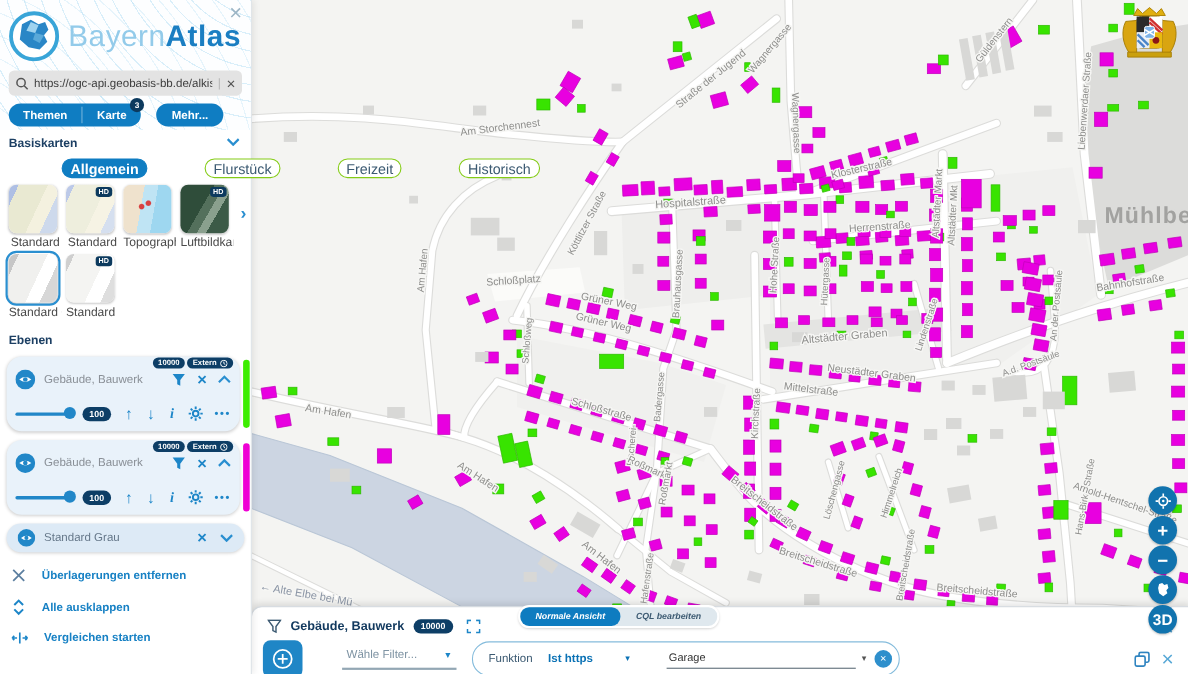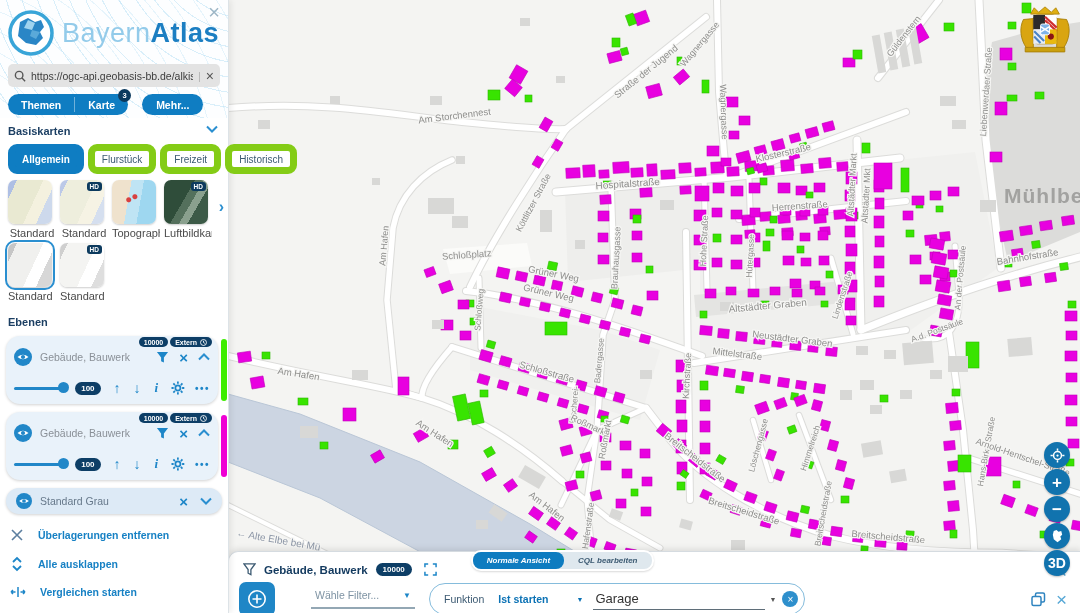--- a/index.html
+++ b/index.html
@@ -38,21 +38,21 @@
   #nav-group{display:flex;background:#0f7dc2;border-radius:12px;height:21px;position:relative;}
   .nav-btn{color:#fff;font-weight:700;font-size:10.5px;display:flex;align-items:center;padding:0 13px;cursor:pointer;}
   .nav-sep{width:1px;background:rgba(255,255,255,.4);margin:3px 0;}
   #karte-badge{position:absolute;top:-5px;right:-3px;width:13px;height:13px;background:#0c3a5e;border-radius:50%;color:#fff;font-size:7.5px;font-weight:700;display:flex;align-items:center;justify-content:center;}
   #mehr-btn{margin-left:14px;background:#0f7dc2;border-radius:12px;height:21px;color:#fff;font-weight:700;font-size:10.5px;display:flex;align-items:center;padding:0 14px;cursor:pointer;}
 
   .sec-head{display:flex;align-items:flex-start;justify-content:space-between;margin:10px 10px 0 8px;font-size:11px;font-weight:700;color:#1c3f63;}
   .chev{stroke:#2a8fd0;stroke-width:2;fill:none;}
 
   #tabs-row{display:flex;gap:4px;margin:7px 0 0 8px;}
-  .tab-pill{font-size:10px;color:#3c5a72;border:7px solid #84cc16;border-radius:9px;height:16px;display:flex;align-items:center;padding:0 7px;cursor:pointer;background:#fff;}
+  .tab-pill{font-size:13px;color:#3c5a72;border:1px solid #84cc16;border-radius:9px;height:16px;display:flex;align-items:center;padding:0 7px;cursor:pointer;background:#fff;margin-left:48px;}
   .tab-pill.active{background:#0f7dc2;border-color:#0f7dc2;color:#fff;font-weight:700;}
 
   #thumbs{position:relative;margin:6px 0 0 8px;width:214px;}
   .thumb-row{display:flex;gap:4px;}
   .thumb-cell{width:48px;}
   .thumb{position:relative;width:44px;height:44px;border-radius:7px;cursor:pointer;box-shadow:0 1px 2px rgba(0,0,0,.2);}
   .thumb.selected{outline:2px solid #2a8fd0;outline-offset:1px;}
   .thumb-label{font-size:11px;color:#4a4a4a;text-align:center;width:48px;margin:3px 0 4px 0;white-space:nowrap;overflow:hidden;}
   .hd-badge{position:absolute;top:2px;right:2px;background:#0c3a5e;color:#fff;font-size:6.5px;font-weight:700;border-radius:3px;padding:1px 3px;}
   .tv-std1{background:linear-gradient(115deg,#aebfe4 0 14%,#e9e9d2 14% 55%,#f4f1df 55% 75%,#cdd9ec 75%);}
@@ -96,21 +96,21 @@
   #fb-close{position:absolute;right:14px;top:10px;font-size:19px;color:#57a8d6;cursor:pointer;line-height:1;}
   #fb-row2{display:flex;align-items:center;padding:2px 14px 0 10px;}
   #fb-add{width:36px;height:34px;background:#1f86c6;border-radius:7px;display:flex;align-items:center;justify-content:center;cursor:pointer;}
   #fb-choose{display:flex;align-items:center;border-bottom:2px solid #93a7b4;margin-left:36px;padding:0 4px 6px 4px;width:96px;cursor:pointer;}
   #fb-choose .txt{font-size:10.5px;color:#7e93a3;flex:1;}
   #fb-choose .dd{color:#1d86c8;font-size:8px;}
   #fb-pill{display:flex;align-items:center;border:1.5px solid #85bcdc;border-radius:16px;height:30px;margin-left:14px;padding:0 6px 0 14px;background:#fff;}
   #fb-field{font-size:10.5px;color:#3c5a72;}
   #fb-op{font-size:10.5px;font-weight:700;color:#0b72b5;margin-left:14px;cursor:pointer;}
   #fb-op-dd{color:#0b72b5;font-size:7px;margin:0 10px 0 28px;cursor:pointer;}
-  #fb-input{width:168px;border-bottom:1.5px solid #5f6e79;font-size:13px;color:#333;padding:3px 2px;}
+  #fb-input{width:168px;border-bottom:1.5px solid #5f6e79;font-size:10px;color:#333;padding:3px 2px;margin-left:22px;}
   #fb-input-dd{color:#555;font-size:7px;margin:0 6px 0 4px;cursor:pointer;}
   #fb-clear{width:16px;height:16px;border-radius:50%;background:#2e8fcc;color:#fff;font-size:10px;display:flex;align-items:center;justify-content:center;cursor:pointer;}
   #fb-right{margin-left:auto;display:flex;align-items:center;gap:10px;}
   #fb-restore{cursor:pointer;display:flex;}
   #fb-close2{font-size:19px;color:#57a8d6;cursor:pointer;line-height:1;}
 </style>
 </head>
 <body>
 
 <div id="app">
@@ -931,21 +931,21 @@
             <circle cx="10" cy="10" r="8.2" fill="none" stroke="#fff" stroke-width="1.6"></circle>
             <path d="M10,5.5 V14.5 M5.5,10 H14.5" stroke="#fff" stroke-width="1.6"></path>
           </svg>
       </div>
       <div id="fb-choose">
         <span class="txt">Wähle Filter...</span>
         <span class="dd">▼</span>
       </div>
       <div id="fb-pill">
         <span id="fb-field">Funktion</span>
-        <span id="fb-op">Ist starten</span>
+        <span id="fb-op">Ist https</span>
         <span id="fb-op-dd">▼</span>
         <div id="fb-input">Garage</div>
         <span id="fb-input-dd">▼</span>
         <div id="fb-clear">×</div>
       </div>
       <div id="fb-right">
         <span id="fb-restore">
           <svg width="15" height="15" viewBox="0 0 15 15">
               <rect x="4.5" y="1" width="9" height="9" rx="1.5" fill="none" stroke="#2f84c0" stroke-width="1.5"></rect>
               <rect x="1" y="4.5" width="9" height="9" rx="1.5" fill="#fff" stroke="#2f84c0" stroke-width="1.5"></rect>

